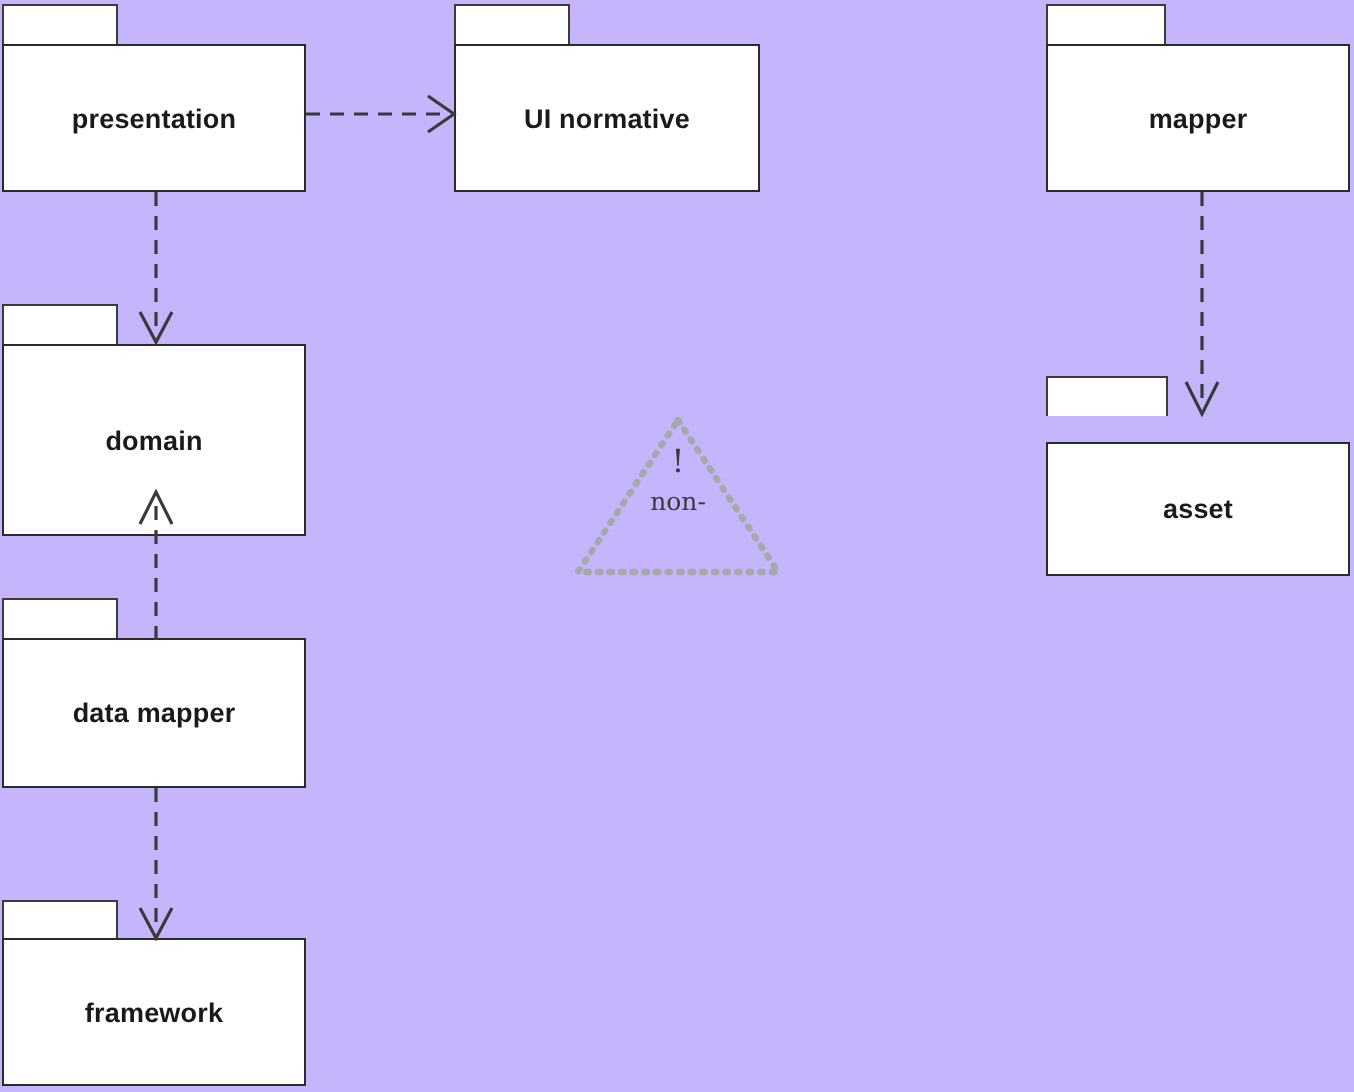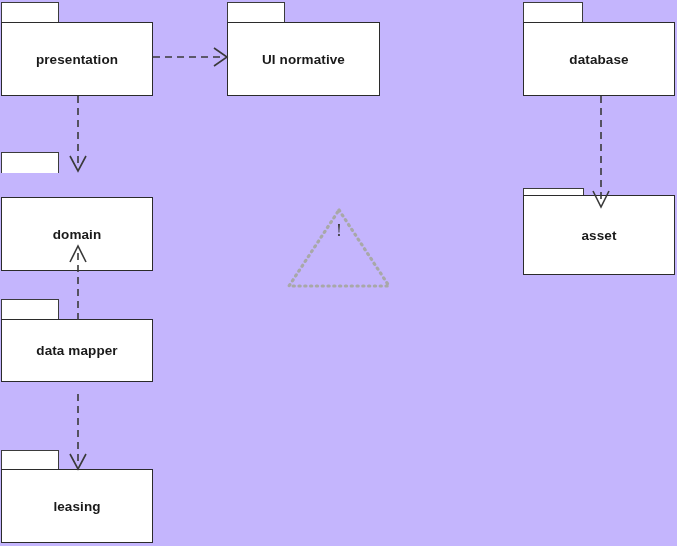--- a/index.html
+++ b/index.html
@@ -88,49 +88,49 @@
 
   <div class="pkg">
     <div class="pkg-tab" style="left:227px; top:2px; width:58px; height:21px;"></div>
     <div class="pkg-body" style="left:227px; top:22px; width:153px; height:74px;">
       <span class="pkg-label">UI normative</span>
     </div>
   </div>
 
   <div class="pkg">
     <div class="pkg-tab" style="left:1px; top:152px; width:58px; height:21px;"></div>
-    <div class="pkg-body" style="left:1px; top:172px; width:152px; height:74px;margin-top:25px;">
+    <div class="pkg-body" style="left:1px; top:172px; width:152px; height:96px;">
       <span class="pkg-label">domain</span>
     </div>
   </div>
 
   <div class="pkg">
     <div class="pkg-tab" style="left:1px; top:299px; width:58px; height:21px;"></div>
-    <div class="pkg-body" style="left:1px; top:319px; width:152px; height:63px;">
+    <div class="pkg-body" style="left:1px; top:319px; width:152px; height:75px;">
       <span class="pkg-label">data mapper</span>
     </div>
   </div>
 
   <div class="pkg">
     <div class="pkg-tab" style="left:1px; top:450px; width:58px; height:20px;"></div>
     <div class="pkg-body" style="left:1px; top:469px; width:152px; height:74px;">
-      <span class="pkg-label">leasing</span>
+      <span class="pkg-label">framework</span>
     </div>
   </div>
 
   <div class="pkg">
     <div class="pkg-tab" style="left:523px; top:2px; width:60px; height:21px;"></div>
     <div class="pkg-body" style="left:523px; top:22px; width:152px; height:74px;">
-      <span class="pkg-label">database</span>
+      <span class="pkg-label">mapper</span>
     </div>
   </div>
 
   <div class="pkg">
     <div class="pkg-tab" style="left:523px; top:188px; width:61px; height:20px;"></div>
-    <div class="pkg-body" style="left:523px; top:195px; width:152px; height:80px;">
+    <div class="pkg-body" style="left:523px; top:221px; width:152px; height:67px;">
       <span class="pkg-label">asset</span>
     </div>
   </div>
 
   <div class="edge" style="left:153px; top:44px; width:76px; height:26px;">
     <svg width="76" height="26" viewBox="0 0 76 26">
       <line x1="0" y1="13" x2="69" y2="13" stroke="#3a3a3a" stroke-width="1.6" stroke-dasharray="7,5"></line>
       <polyline points="61,4 74,13 61,22" fill="none" stroke="#3a3a3a" stroke-width="1.6" stroke-linejoin="miter"></polyline>
     </svg>
   </div>
@@ -161,15 +161,16 @@
       <line x1="12" y1="0" x2="12" y2="106" stroke="#3a3a3a" stroke-width="1.6" stroke-dasharray="7,5"></line>
       <polyline points="4,95 12,111 20,95" fill="none" stroke="#3a3a3a" stroke-width="1.6" stroke-linejoin="miter"></polyline>
     </svg>
   </div>
 
   <div class="note-tri" style="left:286px; top:207px; width:106px; height:82px;">
     <svg width="106" height="82" viewBox="0 0 106 82">
       <polygon points="53,3 103,79 3,79" fill="none" stroke="#a8a8a8" stroke-width="3.2" stroke-dasharray="1.2,4.6" stroke-linecap="round"></polygon>
     </svg>
     <div class="note-bang" style="left:0; top:16px;">!</div>
+    <div class="note-text" style="left:0; top:36px;">non-</div>
   </div>
 
 </div>
 
 </body></html>

